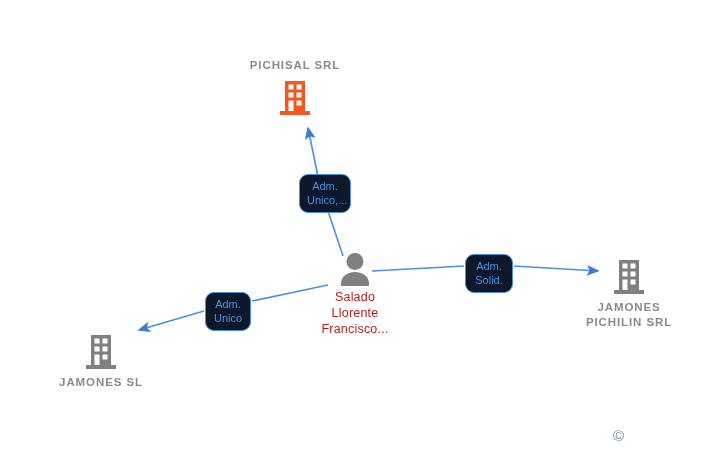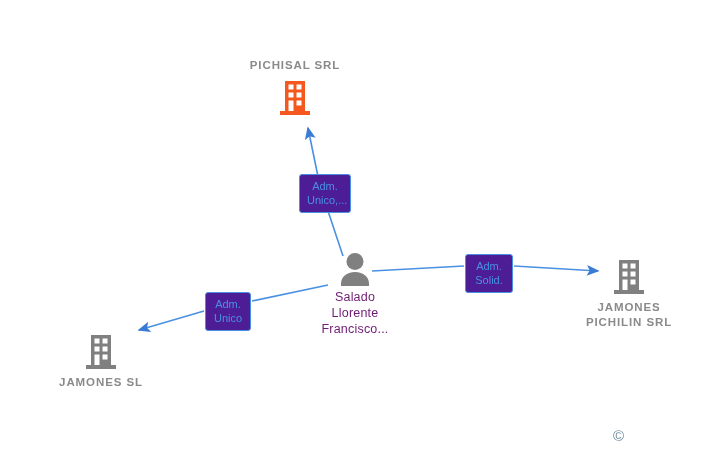--- a/index.html
+++ b/index.html
@@ -45,40 +45,40 @@
     white-space: pre-line;
   }
   .company-label {
     font-weight: bold;
     letter-spacing: 0.9px;
   }
   .person-label {
     letter-spacing: 0.2px;
     font-size: 12.5px;
     line-height: 16px;
-    color: #701a75;
+    color: #b91c1c;
   }
 
   
   #node-pichisal  { left: 215px; top: 58px;  }
   #node-person    { left: 275px; top: 252px; }
   #node-jamones   { left: 549px; top: 258px; }
   #node-salyllor  { left: 21px;  top: 333px; }
 
   #node-pichisal .node-label { margin-bottom: 6px; }
   #node-jamones  .node-label,
   #node-salyllor .node-label { margin-top: 4px; }
   #node-person   .node-label { margin-top: 3px; }
 
   
   .edge-label {
     position: absolute;
     border: 1.5px solid #4a90e2;
-    border-radius: 3px;
-    background: #4c1d95;
+    border-radius: 9px;
+    background: #0f172a;
     color: #4a90e2;
     font-size: 11px;
     line-height: 14px;
     text-align: center;
     padding: 4px 7px 5px 7px;
     white-space: pre-line;
     box-sizing: border-box;
   }
   #label-adm-unico-multi { left: 299px; top: 174px; width: 52px; }
   #label-adm-solid       { left: 465px; top: 254px; width: 48px; }

